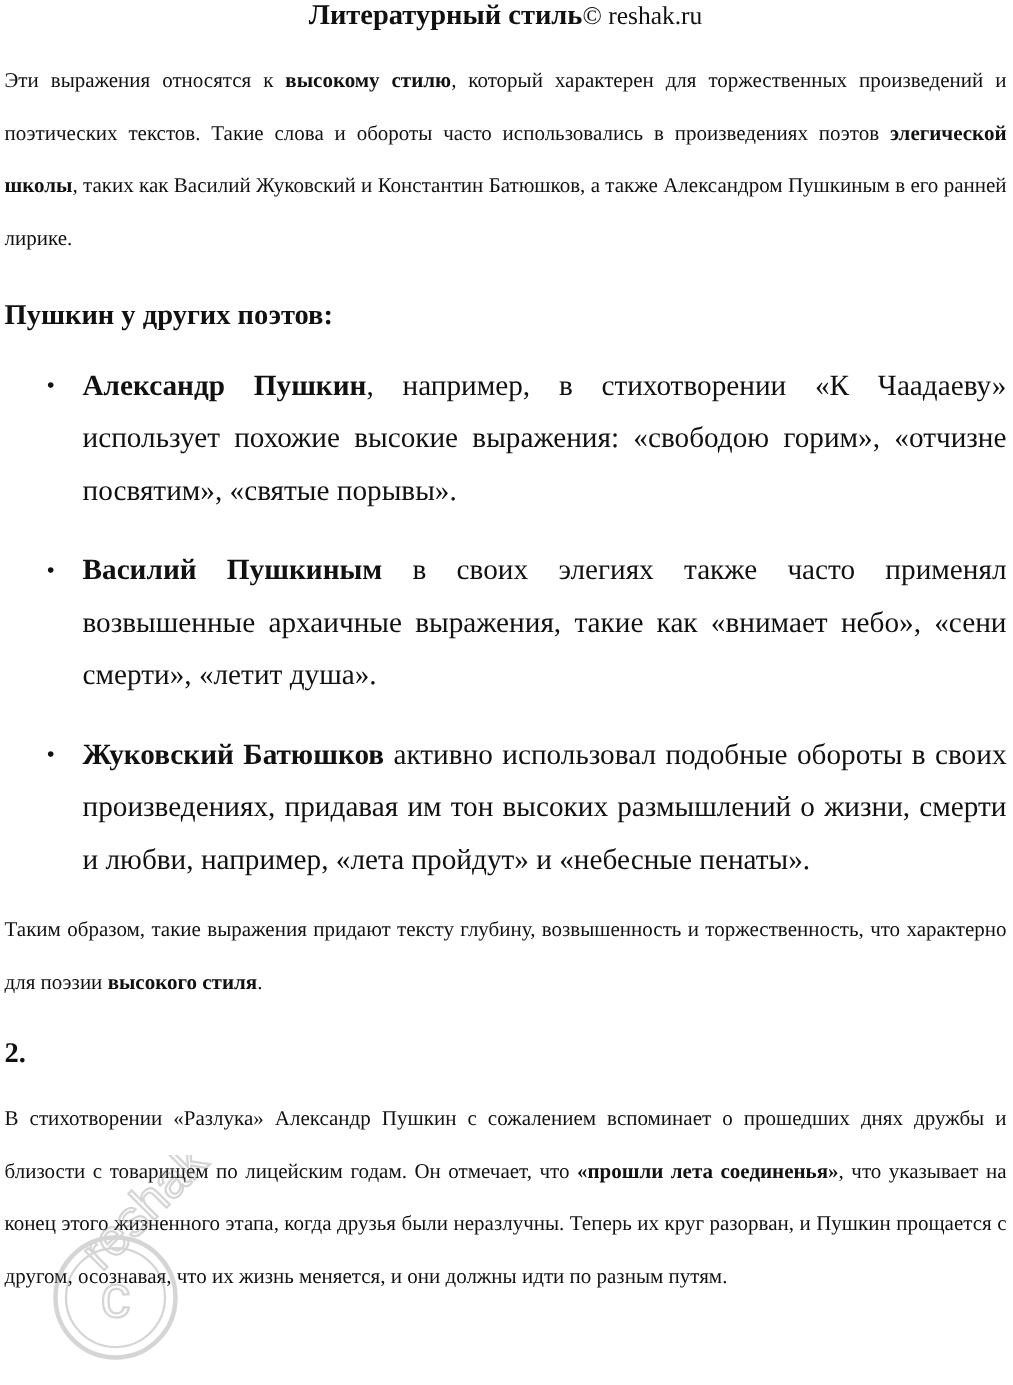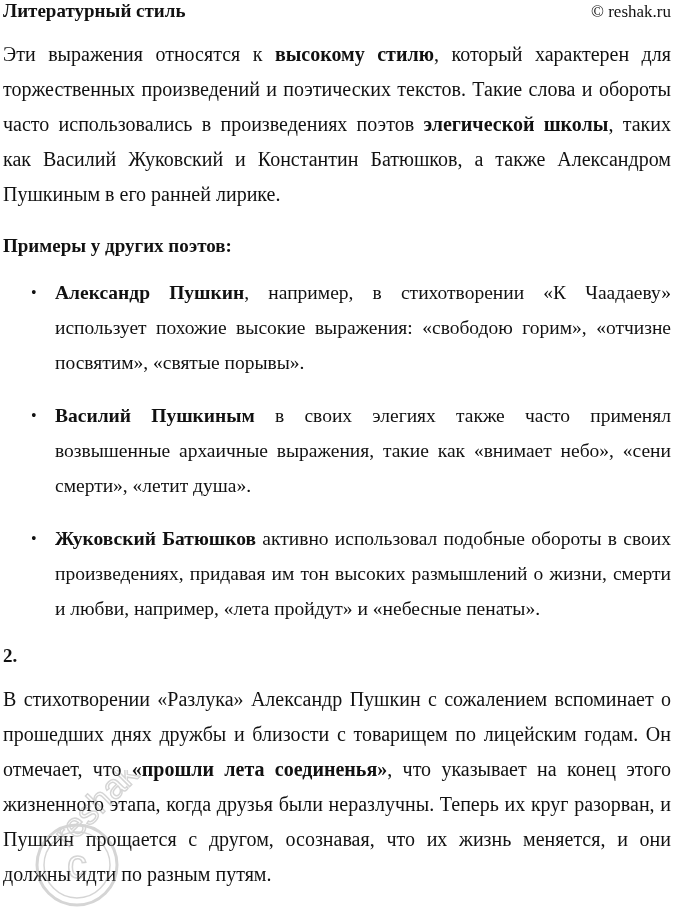--- a/index.html
+++ b/index.html
@@ -2,24 +2,24 @@
 <html><head>
 <meta charset="utf-8">
 <style>
   html, body { margin: 0; padding: 0; background: #ffffff; }
   body {
     width: 675px; height: 923px; overflow: hidden; position: relative;
     font-family: "Liberation Serif", "DejaVu Serif", serif;
     color: #111111;
   }
   .page { position: absolute; left: 0; top: 0; width: 668px; padding: 0 4px 0 3px; }
-  .header-row { display: flex; justify-content: space-between; align-items: baseline; height: 26px; }
+  .header-row { display: flex; justify-content: center; align-items: baseline; height: 26px; }
   .header-title { font-weight: bold; font-size: 19px; line-height: 22px; }
   .copyright { font-size: 17px; line-height: 22px; }
-  p { margin: 0; font-size: 20px; line-height: 35px; text-align: justify; }
+  p { margin: 0; font-size: 14px; line-height: 35px; text-align: justify; }
   .p1 { margin-top: 11px; }
   .sub-heading { font-weight: bold; font-size: 19px; line-height: 22px; margin-top: 23px; }
   ul { list-style: none; margin: 18px 0 0 0; padding: 0 0 0 52px; }
   li { position: relative; font-size: 19.5px; line-height: 35px; text-align: justify; margin-bottom: 18px; }
   li .bullet { position: absolute; left: -24px; top: 0; font-size: 16px; }
   .num { font-weight: bold; font-size: 19px; line-height: 22px; margin-top: 19px; }
   .p-last { margin-top: 15px; }
   b { font-weight: bold; }
   .watermark {
     position: absolute; left: 22px; top: 770px; width: 170px; height: 150px;
@@ -30,34 +30,35 @@
 <body>
 
 <div class="page">
   <div class="header-row">
     <span class="header-title">Литературный стиль</span>
     <span class="copyright">© reshak.ru</span>
   </div>
 
   <p class="p1"><span>Эти выражения относятся к </span><b>высокому стилю</b><span>, который характерен для торжественных произведений и поэтических текстов. Такие слова и обороты часто использовались в произведениях поэтов </span><b>элегической школы</b><span>, таких как Василий Жуковский и Константин Батюшков, а также Александром Пушкиным в его ранней лирике.</span></p>
 
-  <div class="sub-heading">Примеры у других поэтов:</div>
+  <div class="sub-heading">Пушкин у других поэтов:</div>
 
   <ul>
     <li>
       <span class="bullet">•</span><b>Александр Пушкин</b><span>, например, в стихотворении «К Чаадаеву» использует похожие высокие выражения: «свободою горим», «отчизне посвятим», «святые порывы».</span>
     </li>
     <li>
       <span class="bullet">•</span><b>Василий Пушкиным</b><span> в своих элегиях также часто применял возвышенные архаичные выражения, такие как «внимает небо», «сени смерти», «летит душа».</span>
     </li>
     <li>
       <span class="bullet">•</span><b>Жуковский Батюшков</b><span> активно использовал подобные обороты в своих произведениях, придавая им тон высоких размышлений о жизни, смерти и любви, например, «лета пройдут» и «небесные пенаты».</span>
     </li>
   </ul>
 
+  <p style="margin-top:-6px;"><span>Таким образом, такие выражения придают тексту глубину, возвышенность и торжественность, что характерно для поэзии </span><b>высокого стиля</b><span>.</span></p>
 
   <div class="num">2.</div>
 
   <p class="p-last"><span>В стихотворении «Разлука» Александр Пушкин с сожалением вспоминает о прошедших днях дружбы и близости с товарищем по лицейским годам. Он отмечает, что </span><b>«прошли лета соединенья»</b><span>, что указывает на конец этого жизненного этапа, когда друзья были неразлучны. Теперь их круг разорван, и Пушкин прощается с другом, осознавая, что их жизнь меняется, и они должны идти по разным путям.</span></p>
 </div>
 
 <div class="watermark">
   <svg width="170" height="150" viewBox="0 0 170 150">
     <circle cx="55" cy="95" r="40" fill="none" stroke="#888" stroke-width="3"></circle>
     <circle cx="55" cy="95" r="33" fill="none" stroke="#888" stroke-width="1.5"></circle>

